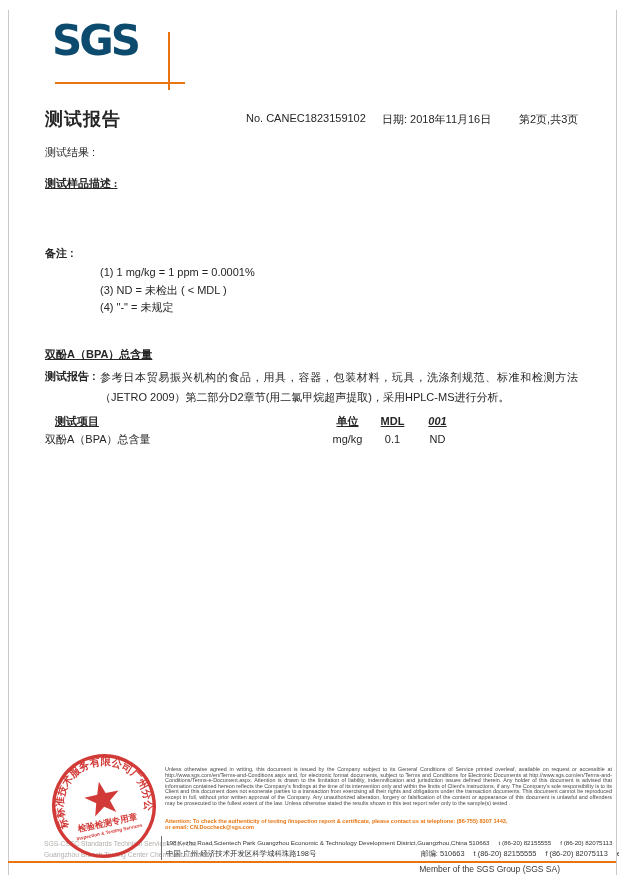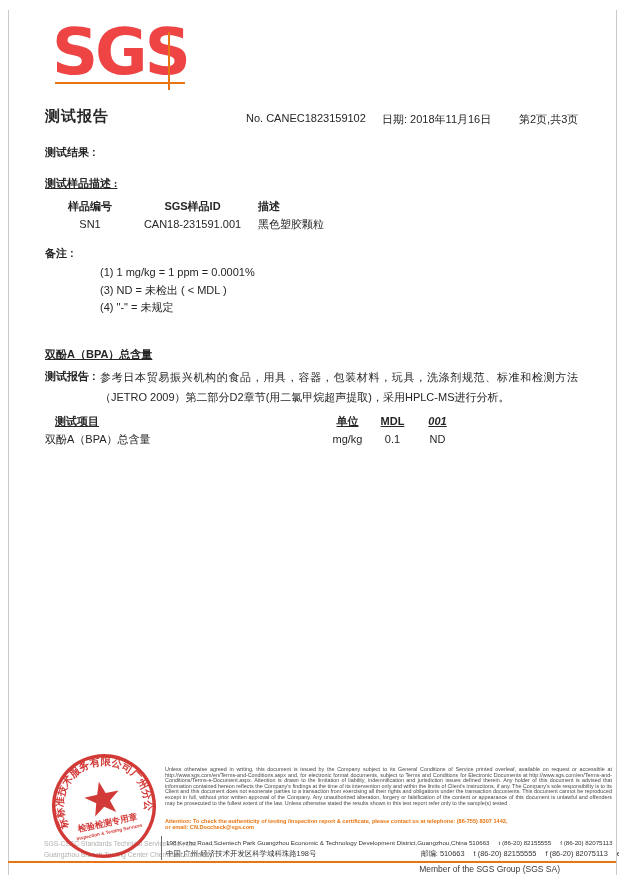--- a/index.html
+++ b/index.html
@@ -8,32 +8,32 @@
     font-family:"Liberation Sans","DejaVu Sans",sans-serif; color:#262626;
     overflow:hidden;
   }
   .abs { position:absolute; }
   
   .edge { position:absolute; top:10px; bottom:0; width:1px; background:#c9c9c9; }
   .edge.left { left:8px; }
   .edge.right { left:616px; }
 
   
-  .logo-text { left:52px; top:20px; font-size:64px; font-weight:bold;
-    color:#ef4444; letter-spacing:-3px; font-family:"DejaVu Sans",sans-serif; line-height:1; }
+  .logo-text { left:52px; top:20px; font-size:42px; font-weight:bold;
+    color:#0c4a6e; letter-spacing:-3px; font-family:"DejaVu Sans",sans-serif; line-height:1; }
   .logo-hline { left:55px; top:82px; width:130px; height:2px; background:#e87511; }
   .logo-vline { left:168px; top:32px; width:2px; height:58px; background:#e87511; }
 
   
-  .title { left:45px; top:107px; font-size:15px; font-weight:bold; letter-spacing:1px; }
+  .title { left:45px; top:107px; font-size:18px; font-weight:bold; letter-spacing:1px; }
   .report-no { left:222px; top:112px; font-size:11px;padding-left:24px; }
   .rep-date { left:382px; top:112px; font-size:11px; }
   .pageinfo { left:519px; top:112px; font-size:11px; }
 
-  .result-label { left:45px; top:145px; font-size:11px; font-weight:bold; }
+  .result-label { left:45px; top:145px; font-size:11px; font-weight:normal; }
 
   .sample-heading { left:45px; top:176px; font-size:11px; font-weight:bold; text-decoration:underline;font-family:Liberation Serif, serif; }
 
   .sample-table { left:45px; top:199px; font-size:11px; }
   .st-row { display:flex; line-height:14px; }
   .st-row + .st-row { margin-top:4px; }
   .st-head { font-weight:bold; }
   .st-c1 { width:90px; text-align:center; }
   .st-c2 { width:115px; text-align:center; }
   .st-c3 { margin-left:8px; text-align:left; }
@@ -83,32 +83,20 @@
   <div class="abs logo-vline"></div>
 
   <div class="abs title">测试报告</div>
   <div class="abs report-no">No. CANEC1823159102</div>
   <div class="abs rep-date">日期: 2018年11月16日</div>
   <div class="abs pageinfo">第2页,共3页</div>
 
   <div class="abs result-label">测试结果 :</div>
 
   <div class="abs sample-heading">测试样品描述 :</div>
-  <div class="abs sample-table">
-    <div class="st-row st-head">
-      <span class="st-c1">样品编号</span>
-      <span class="st-c2">SGS样品ID</span>
-      <span class="st-c3">描述</span>
-    </div>
-    <div class="st-row">
-      <span class="st-c1">SN1</span>
-      <span class="st-c2">CAN18-231591.001</span>
-      <span class="st-c3">黑色塑胶颗粒</span>
-    </div>
-  </div>
 
   <div class="abs remarks-heading">备注 :</div>
   <div class="abs remarks-list">
     <div>(1) 1 mg/kg = 1 ppm = 0.0001%</div>
     <div>(3) ND = 未检出 ( &lt; MDL )</div>
     <div>(4) "-" = 未规定</div>
   </div>
 
   <div class="abs bpa-heading">双酚A（BPA）总含量</div>
   <div class="abs method-label">测试报告 :</div>

